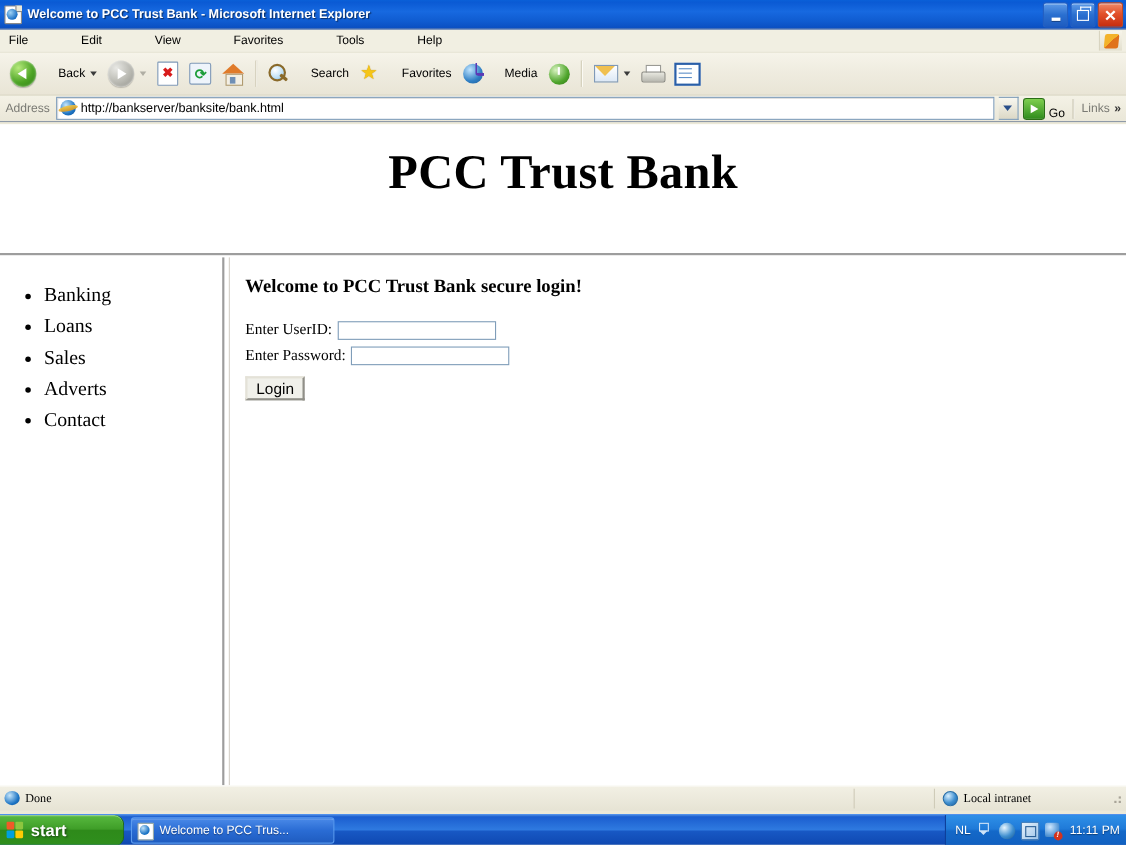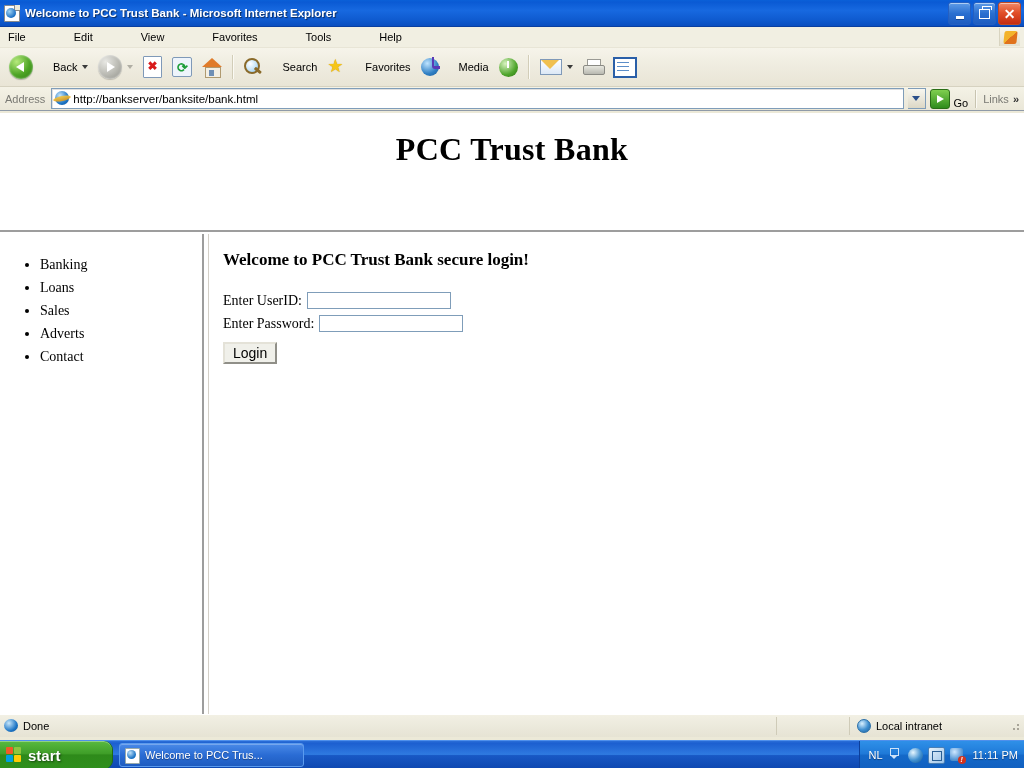--- a/index.html
+++ b/index.html
@@ -145,30 +145,30 @@
   }
   
   .frame-banner{
     position:absolute;left:0;top:0;width:1024px;height:119px;
     background:#fff;border-bottom:2px solid #9d9d9d;
     box-sizing:border-box;
     display:flex;align-items:flex-start;justify-content:center;
   }
   .bank-title{
     font-family:"Liberation Serif","DejaVu Serif",serif;
-    font-weight:bold;font-size:32px;color:#000;margin-top:18px;letter-spacing:.3px;
+    font-weight:bold;font-size:44px;color:#000;margin-top:18px;letter-spacing:.3px;
   }
   
   .frame-nav{
     position:absolute;left:0;top:121px;width:204px;height:480px;
     background:#fff;border-right:2px solid #9d9d9d;box-sizing:border-box;
   }
   .navlist{
     margin:0;padding:22px 0 0 40px;list-style:disc;
-    font-family:"Liberation Serif","DejaVu Serif",serif;font-size:14px;color:#000;
+    font-family:"Liberation Serif","DejaVu Serif",serif;font-size:18px;color:#000;
   }
   .navlist li{margin-bottom:4px;line-height:1.35;}
   .navlist li a{color:#000;text-decoration:none;}
   .frame-main{
     position:absolute;left:208px;top:121px;width:816px;height:480px;
     background:#fff;box-sizing:border-box;
     border-left:1px solid #d4d0c8;
     padding:16px 0 0 14px;
   }
   .main-h{
@@ -189,21 +189,21 @@
     padding:1px 8px;background:#f0f0ea;
     border:2px outset #e4e2d8;color:#000;cursor:default;
   }
 
   
   .statusbar{
     position:absolute;left:0;top:714px;width:1024px;height:22px;
     background:linear-gradient(180deg,#f2f0e4,#e6e3d4);
     border-top:1px solid #ffffff;display:flex;align-items:center;
   }
-  .sb-pane{height:18px;display:flex;align-items:center;font-size:11px;color:#000;}
+  .sb-pane{height:18px;display:flex;align-items:center;font-size:11px;color:#000;font-family:Liberation Serif, serif;}
   .sb-left{flex:1;padding-left:4px;border-right:1px solid #cfcbb8;}
   .sb-mid{width:72px;border-right:1px solid #cfcbb8;}
   .sb-zone{width:168px;padding-left:6px;}
   .sb-ie{width:15px;height:14px;margin-right:4px;position:relative;flex:none;}
   .sb-ie .e2{position:absolute;left:0;top:0;width:14px;height:13px;border-radius:50%;
     background:radial-gradient(circle at 35% 32%,#c6e6fb,#1c74c4 62%,#0d4e92);}
   .zone-ico{width:15px;height:14px;margin-right:5px;position:relative;flex:none;}
   .zone-ico .g{position:absolute;left:1px;top:0;width:12px;height:12px;border-radius:50%;
     background:radial-gradient(circle at 34% 30%,#d8f0ff,#3f8fd0 55%,#1c5f9e);border:1px solid #2a6fa8;}
   .grip{margin-left:auto;width:14px;height:14px;position:relative;margin-right:2px;}

